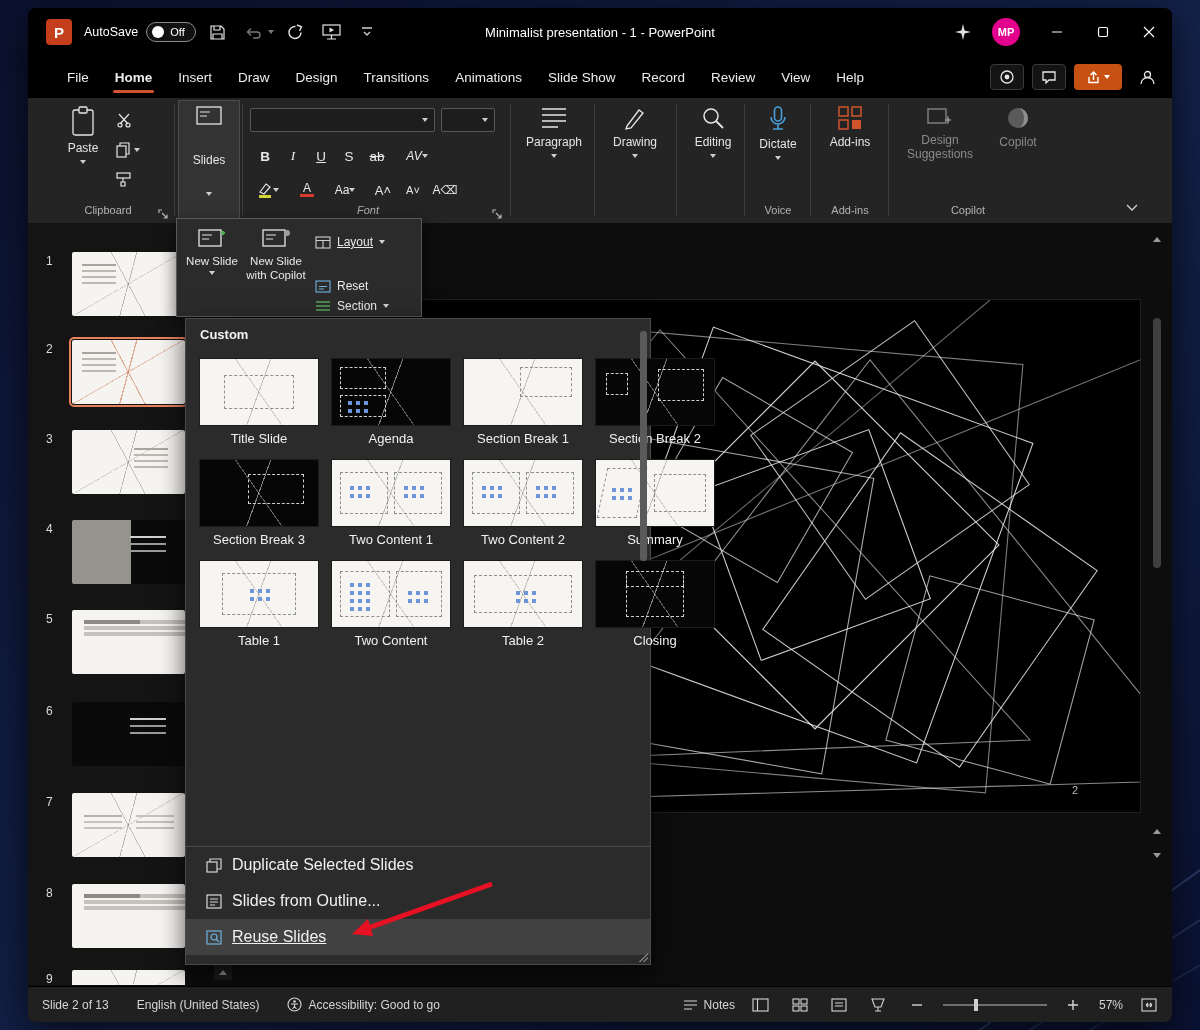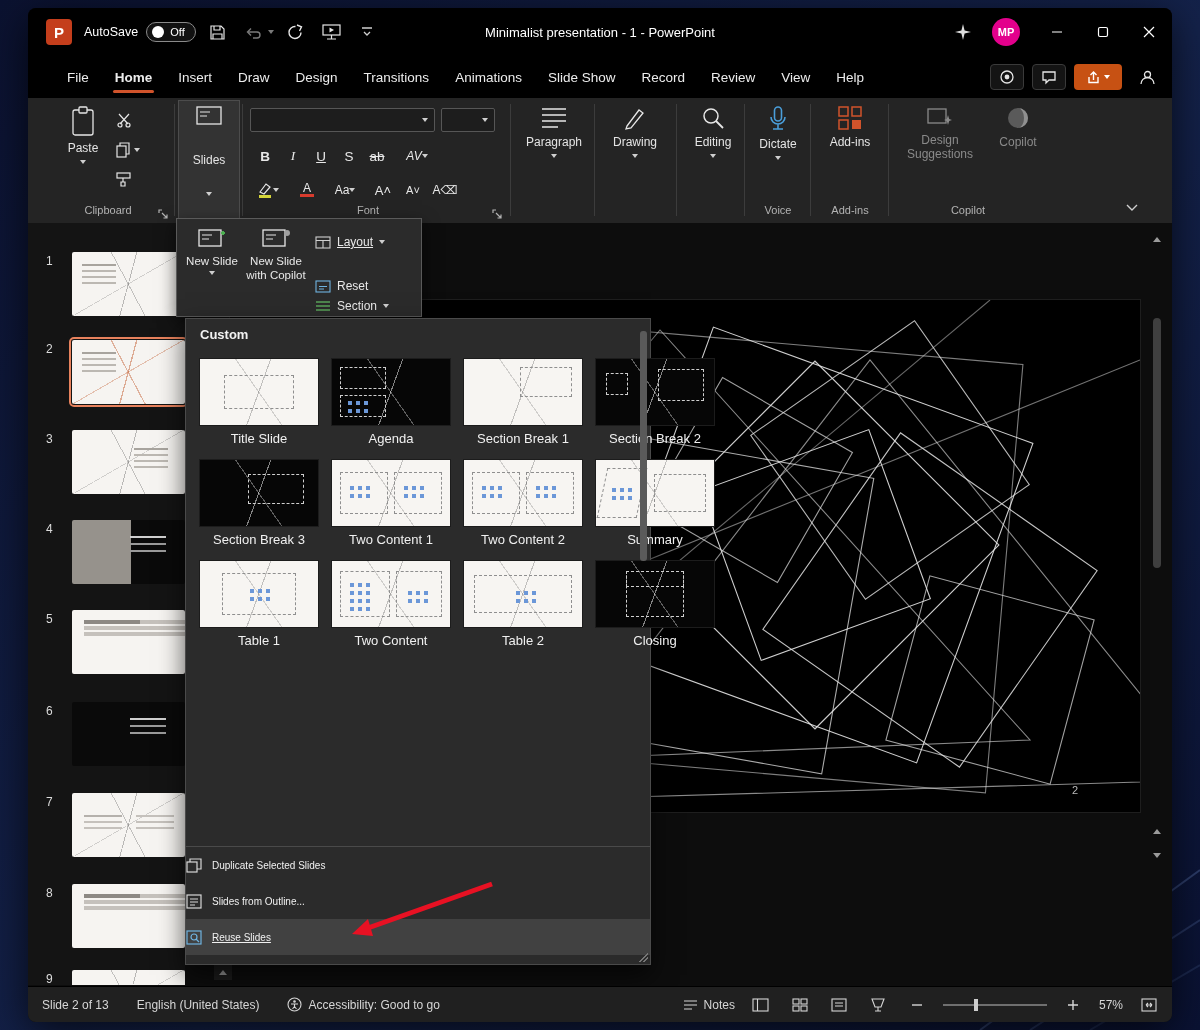--- a/index.html
+++ b/index.html
@@ -129,22 +129,22 @@
   .gthumb.dark.lgeo { background-image:
       linear-gradient(110deg, transparent 49.4%, rgba(255,255,255,.5) 49.4%, rgba(255,255,255,.5) 50.2%, transparent 50.2%),
       linear-gradient(55deg, transparent 49.4%, rgba(255,255,255,.35) 49.4%, rgba(255,255,255,.35) 50.2%, transparent 50.2%); }
   .ph { position:absolute; border:1px dashed #8f8f8f; }
   .gthumb.dark .ph { border-color:#cfcfcf; }
   .dots { position:absolute; width:4px; height:4px; background:#6b97d8;
     box-shadow:8px 0 #6b97d8,16px 0 #6b97d8,0 8px #6b97d8,8px 8px #6b97d8,16px 8px #6b97d8; }
   .gal-label { font-size:13px; color:#f0f0f0; text-align:center; white-space:nowrap; }
   .gal-sep { position:absolute; left:0; right:0; top:527px; height:1px; background:#4a4a4a; }
   .gal-menu { position:absolute; left:0; right:0; top:528px; }
-  .menu-row { height:36px; display:flex; align-items:center; gap:10px; padding-left:0;
-    font-size:10px; color:#f0f0f0; }
+  .menu-row { height:36px; display:flex; align-items:center; gap:10px; padding-left:20px;
+    font-size:16px; color:#f0f0f0; }
   .menu-row.hl { background:#414141; }
   .menu-row.hl .mlabel { text-decoration:underline; }
   .gal-scroll { position:absolute; right:2px; top:6px; width:9px; height:515px; }
   .gal-vthumb { position:absolute; left:1px; top:6px; width:7px; height:230px; background:#5a5a5a; border-radius:3px; }
   .grip { position:absolute; right:2px; bottom:2px; width:10px; height:10px;
     background:linear-gradient(135deg, transparent 50%, #777 50%, #777 60%, transparent 60%, transparent 70%, #777 70%, #777 80%, transparent 80%); }
 
   
   .red-arrow { position:absolute; left:0; top:0; z-index:60; pointer-events:none; }
 
@@ -345,21 +345,21 @@
         <span class="chev"></span>
       </div>
       <div class="fmt fmt3" style="left:264px; width:30px; flex-direction:column; gap:1px; font-size:12px;">
         <span style="line-height:10px;">A</span>
         <span style="width:14px; height:3px; background:#d83b2d; display:block;"></span>
       </div>
       <div class="fmt fmt3" style="left:300px; width:34px; font-size:12px;">Aa<span class="chev"></span></div>
       <div class="fmt fmt3" style="left:342px; font-size:13px;">A˄</div>
       <div class="fmt fmt3" style="left:372px; font-size:11px;">A˅</div>
       <div class="fmt fmt3" style="left:404px; font-size:12px;">A⌫</div>
-      <div class="grp-label" style="left:290px; width:100px;">Font</div>
+      <div class="grp-label" style="left:290px; width:100px;font-style:italic;">Font</div>
       <div class="launcher" style="left:464px;">
         <svg width="11" height="11">
             <path d="M1,4 V1 H4 M4,4 L9,9 M9,5.5 V9 H5.5" stroke="#b3b3b3" fill="none" stroke-width="1.2"></path>
           </svg>
       </div>
       <div class="vsep" style="left:482px;"></div>
 
       <div class="bigbtn" style="left:492px; width:68px;">
         <svg width="26" height="24">
             <path d="M1,3 H25 M1,9 H25 M1,15 H25 M1,21 H17" stroke="#e6e6e6" stroke-width="1.6"></path>

